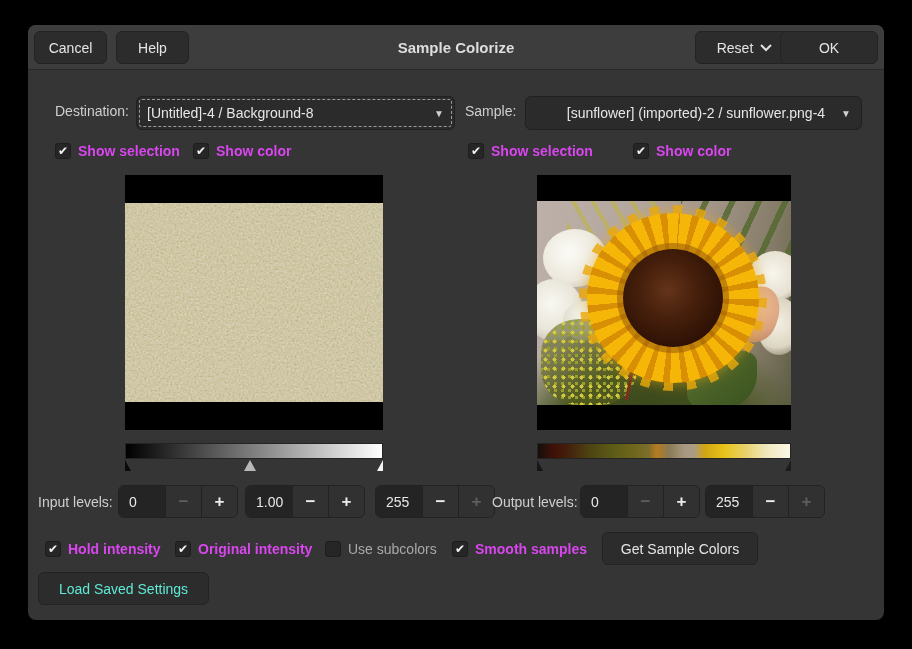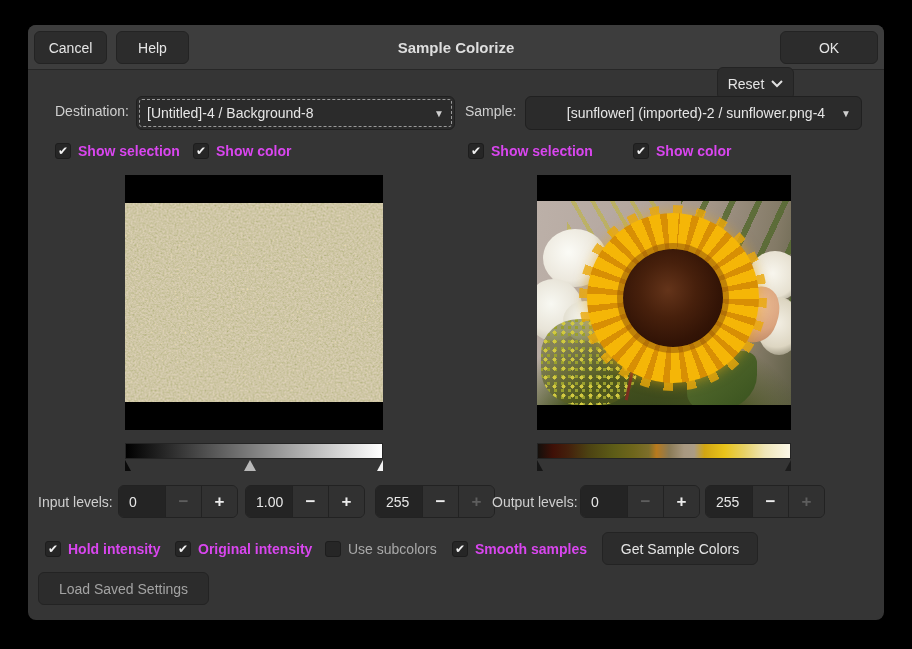--- a/index.html
+++ b/index.html
@@ -5,21 +5,21 @@
   * { box-sizing: border-box; margin: 0; padding: 0; }
   html,body { width: 912px; height: 649px; background:#000; overflow:hidden;
     font-family:"Liberation Sans", sans-serif; }
   .dialog { position:absolute; left:28px; top:25px; width:856px; height:595px;
     background:#353535; border-radius:8px; }
   .titlebar { position:absolute; top:0; left:0; right:0; height:45px;
     background:#3d3d3d; border-bottom:1px solid #272727; border-radius:8px 8px 0 0; }
   .btn { position:absolute; background:#2c2c2c; border:1px solid #232323; border-radius:6px;
     color:#e5e5e5; font-size:14px; display:flex; align-items:center; justify-content:center;
     gap:7px; cursor:default; }
-  .btn.disabled { color:#a3a3a3; }
+  .btn.disabled { color:#5eead4; }
   .title { position:absolute; left:0; right:0; top:0; height:58px; line-height:45px;
     text-align:center; color:#dedede; font-size:15px; font-weight:bold; }
   .label { position:absolute; color:#cfcfcf; font-size:14px; }
   .combo { position:absolute; height:30px; background:#2b2b2b; border:1px solid #202020;
     border-radius:6px; display:flex; align-items:center; padding:16px 10px;
     color:#e6e6e6; font-size:14px; }
   .combo .arrow { margin-left:auto; font-size:10px; color:#cfcfcf; padding-left:8px; }
   .combo.focused { outline:1px dashed #9a9a9a; outline-offset:-4px; }
   .combo.right-align { justify-content:flex-end; }
   .combo.right-align .arrow { margin-left:8px; }
@@ -55,21 +55,21 @@
 <div class="dialog">
 
   <div class="titlebar">
     <div class="btn" style="left:6px;top:6px;width:73px;height:33px;">
         <span>Cancel</span>
       </div>
     <div class="btn" style="left:88px;top:6px;width:73px;height:33px;">
         <span>Help</span>
       </div>
     <div class="title">Sample Colorize</div>
-    <div class="btn" style="right:90px;top:6px;width:77px;height:33px;margin-top:36px;">
+    <div class="btn" style="right:90px;top:6px;width:99px;height:33px;">
       <span>Reset</span>
       <svg width="12" height="8" viewBox="0 0 12 8">
         <polyline points="1,1 6,6 11,1" fill="none" stroke="#e0e0e0" stroke-width="2"></polyline>
       </svg>
     </div>
     <div class="btn" style="right:6px;top:6px;width:98px;height:33px;">
         <span>OK</span>
       </div>
   </div>
 

